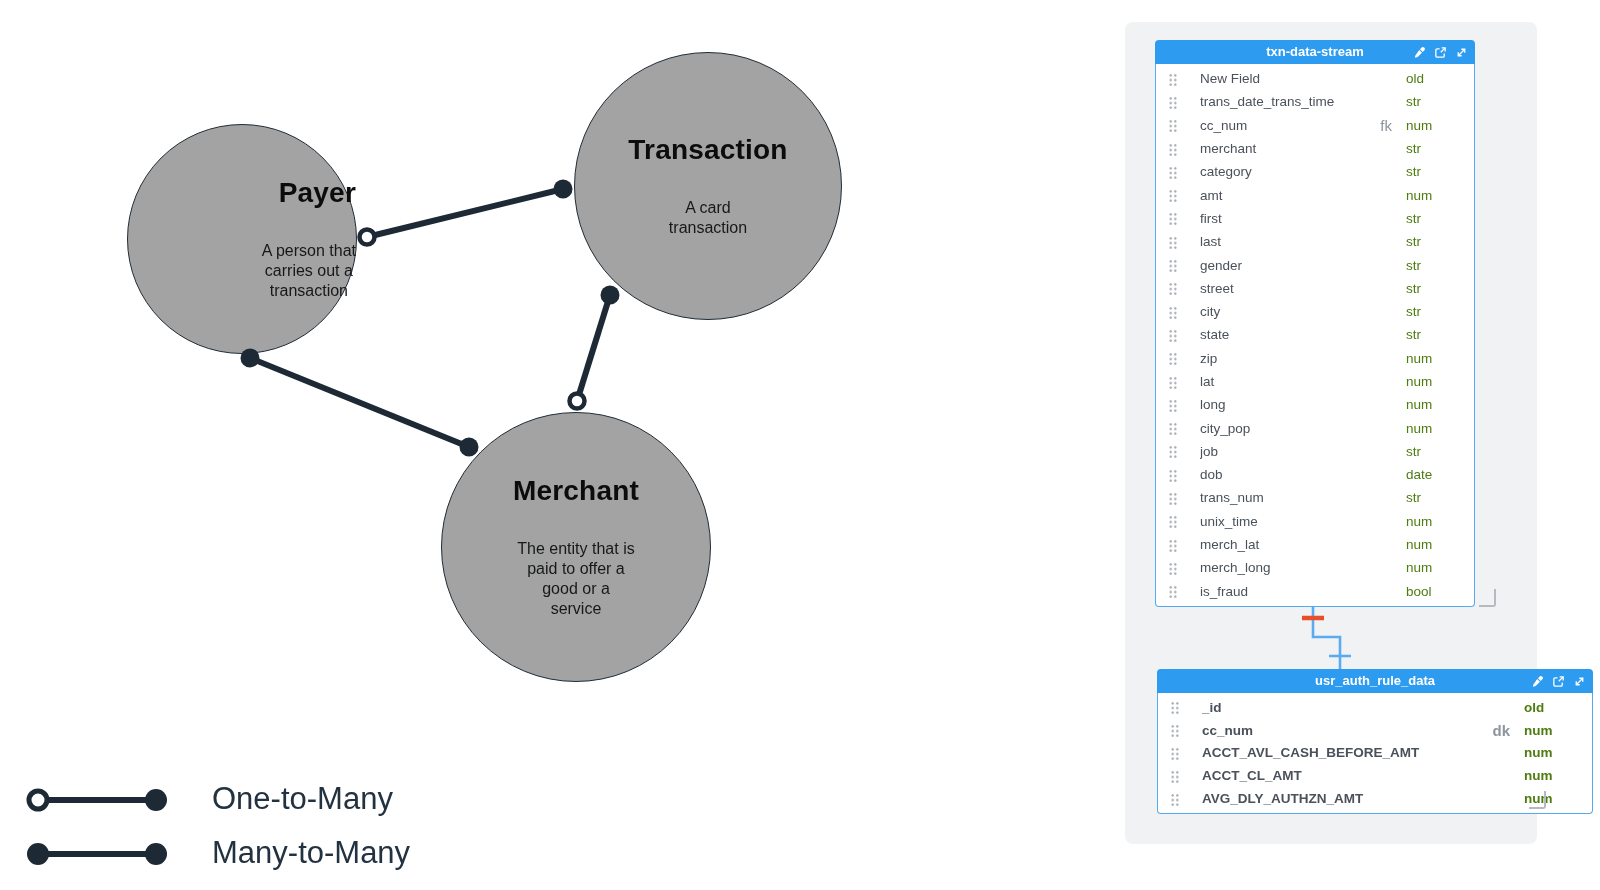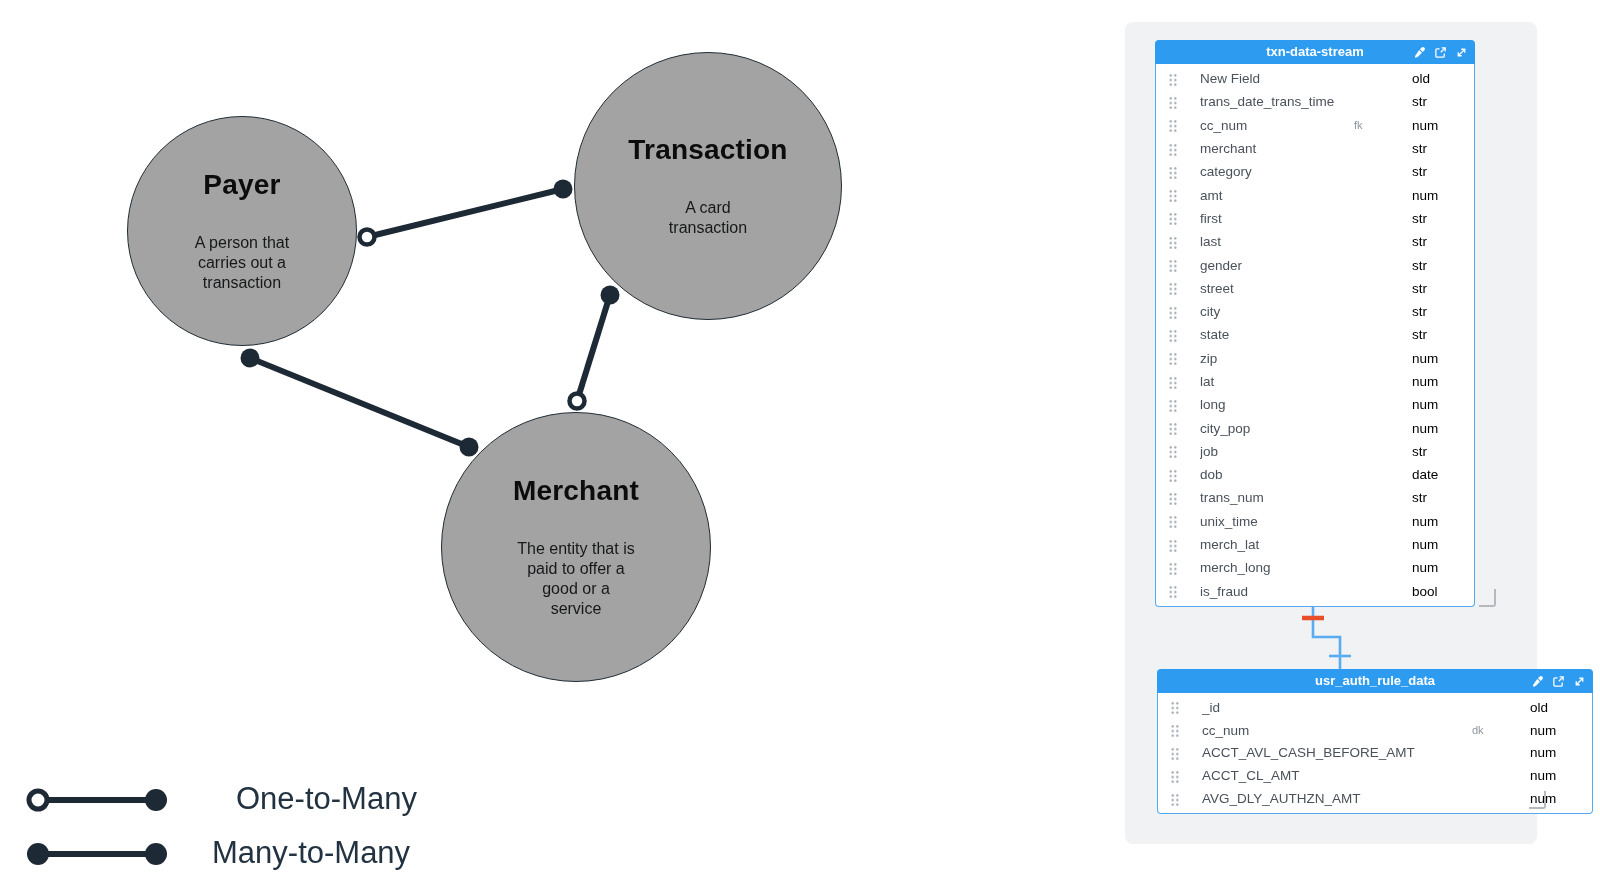--- a/index.html
+++ b/index.html
@@ -9,27 +9,27 @@
   }
   
   .entity{
     position:absolute;border-radius:50%;
     background:#a3a3a3;border:1.6px solid #202c36;
     display:flex;flex-direction:column;align-items:center;justify-content:center;
     text-align:center;gap:32px;box-sizing:border-box;z-index:1;
   }
   .entity-title{font-size:28px;font-weight:bold;color:#0c0c0c;letter-spacing:.2px;}
   .entity-desc{font-size:16px;line-height:1.24;color:#16181a;white-space:pre-line;}
-  #entity-payer{left:127px;top:116px;width:230px;height:230px;}
+  #entity-payer{left:127px;top:124px;width:230px;height:230px;align-items:flex-end;}
   #entity-transaction{left:574px;top:52px;width:268px;height:268px;}
   #entity-merchant{left:441px;top:412px;width:270px;height:270px;}
   #diagram-overlay{position:absolute;left:0;top:0;width:1600px;height:890px;
     pointer-events:none;z-index:2;}
   .legend-label{position:absolute;font-size:31px;color:#223240;z-index:1;}
-  #legend-label-1{left:212px;top:781px;margin-left:24px;}
+  #legend-label-1{left:212px;top:781px;}
   #legend-label-2{left:212px;top:835px;text-align:center;}
 
   
   #schema-panel{
     position:absolute;left:1125px;top:22px;width:412px;height:822px;
     background:#f1f2f4;border-radius:8px;z-index:0;
   }
   .tbl{position:absolute;z-index:3;font-size:13.5px;}
   .tbl-header{
     position:relative;height:24px;background:#2d9bf0;
@@ -39,36 +39,36 @@
     position:absolute;left:0;right:0;top:0;line-height:24px;text-align:center;
     font-weight:bold;font-size:13px;
   }
   .tbl-icons{
     position:absolute;right:7px;top:0;height:24px;
     display:flex;align-items:center;gap:8px;
   }
   .tbl-icons svg{display:block;}
   .tbl-body{
     background:#ffffff;border:1.5px solid #55a9f1;border-top:none;
-    border-radius:0 0 4px 4px;padding:3px 10px 3px 0;box-sizing:border-box;
+    border-radius:0 0 4px 4px;padding:3px 16px 3px 0;box-sizing:border-box;
   }
   .frow{
     display:grid;grid-template-columns:14px 1fr 44px 44px;
     column-gap:14px;align-items:center;height:23.3px;
     padding:0 8px 0 12px;
   }
-  #table-2 .frow{height:22.8px;}
+  #table-2 .frow{height:22.8px;font-weight:bold;}
   .handle{
     width:9px;height:14px;justify-self:start;
     background-image:radial-gradient(circle,#a7aeb5 1.15px,transparent 1.35px);
     background-size:4.5px 4.7px;background-position:0.5px 1px;
   }
   .fname{color:#4a515a;margin-left:4px;white-space:nowrap;overflow:hidden;}
-  .fkey{color:#8e959d;font-size:11px;}
-  .ftype{color:#000000;text-align:left;}
+  .fkey{color:#8e959d;text-align:right;font-size:15px;}
+  .ftype{color:#4d7c0f;text-align:left;}
   .resize-bracket{
     position:absolute;width:15px;height:16px;z-index:3;
     border-right:2.4px solid #b6babf;border-bottom:2.4px solid #b6babf;
     border-bottom-right-radius:3px;
   }
   #bracket-1{left:1479px;top:589px;}
   #bracket-2{left:1529px;top:791px;}
 </style>
 </head>
 <body>

